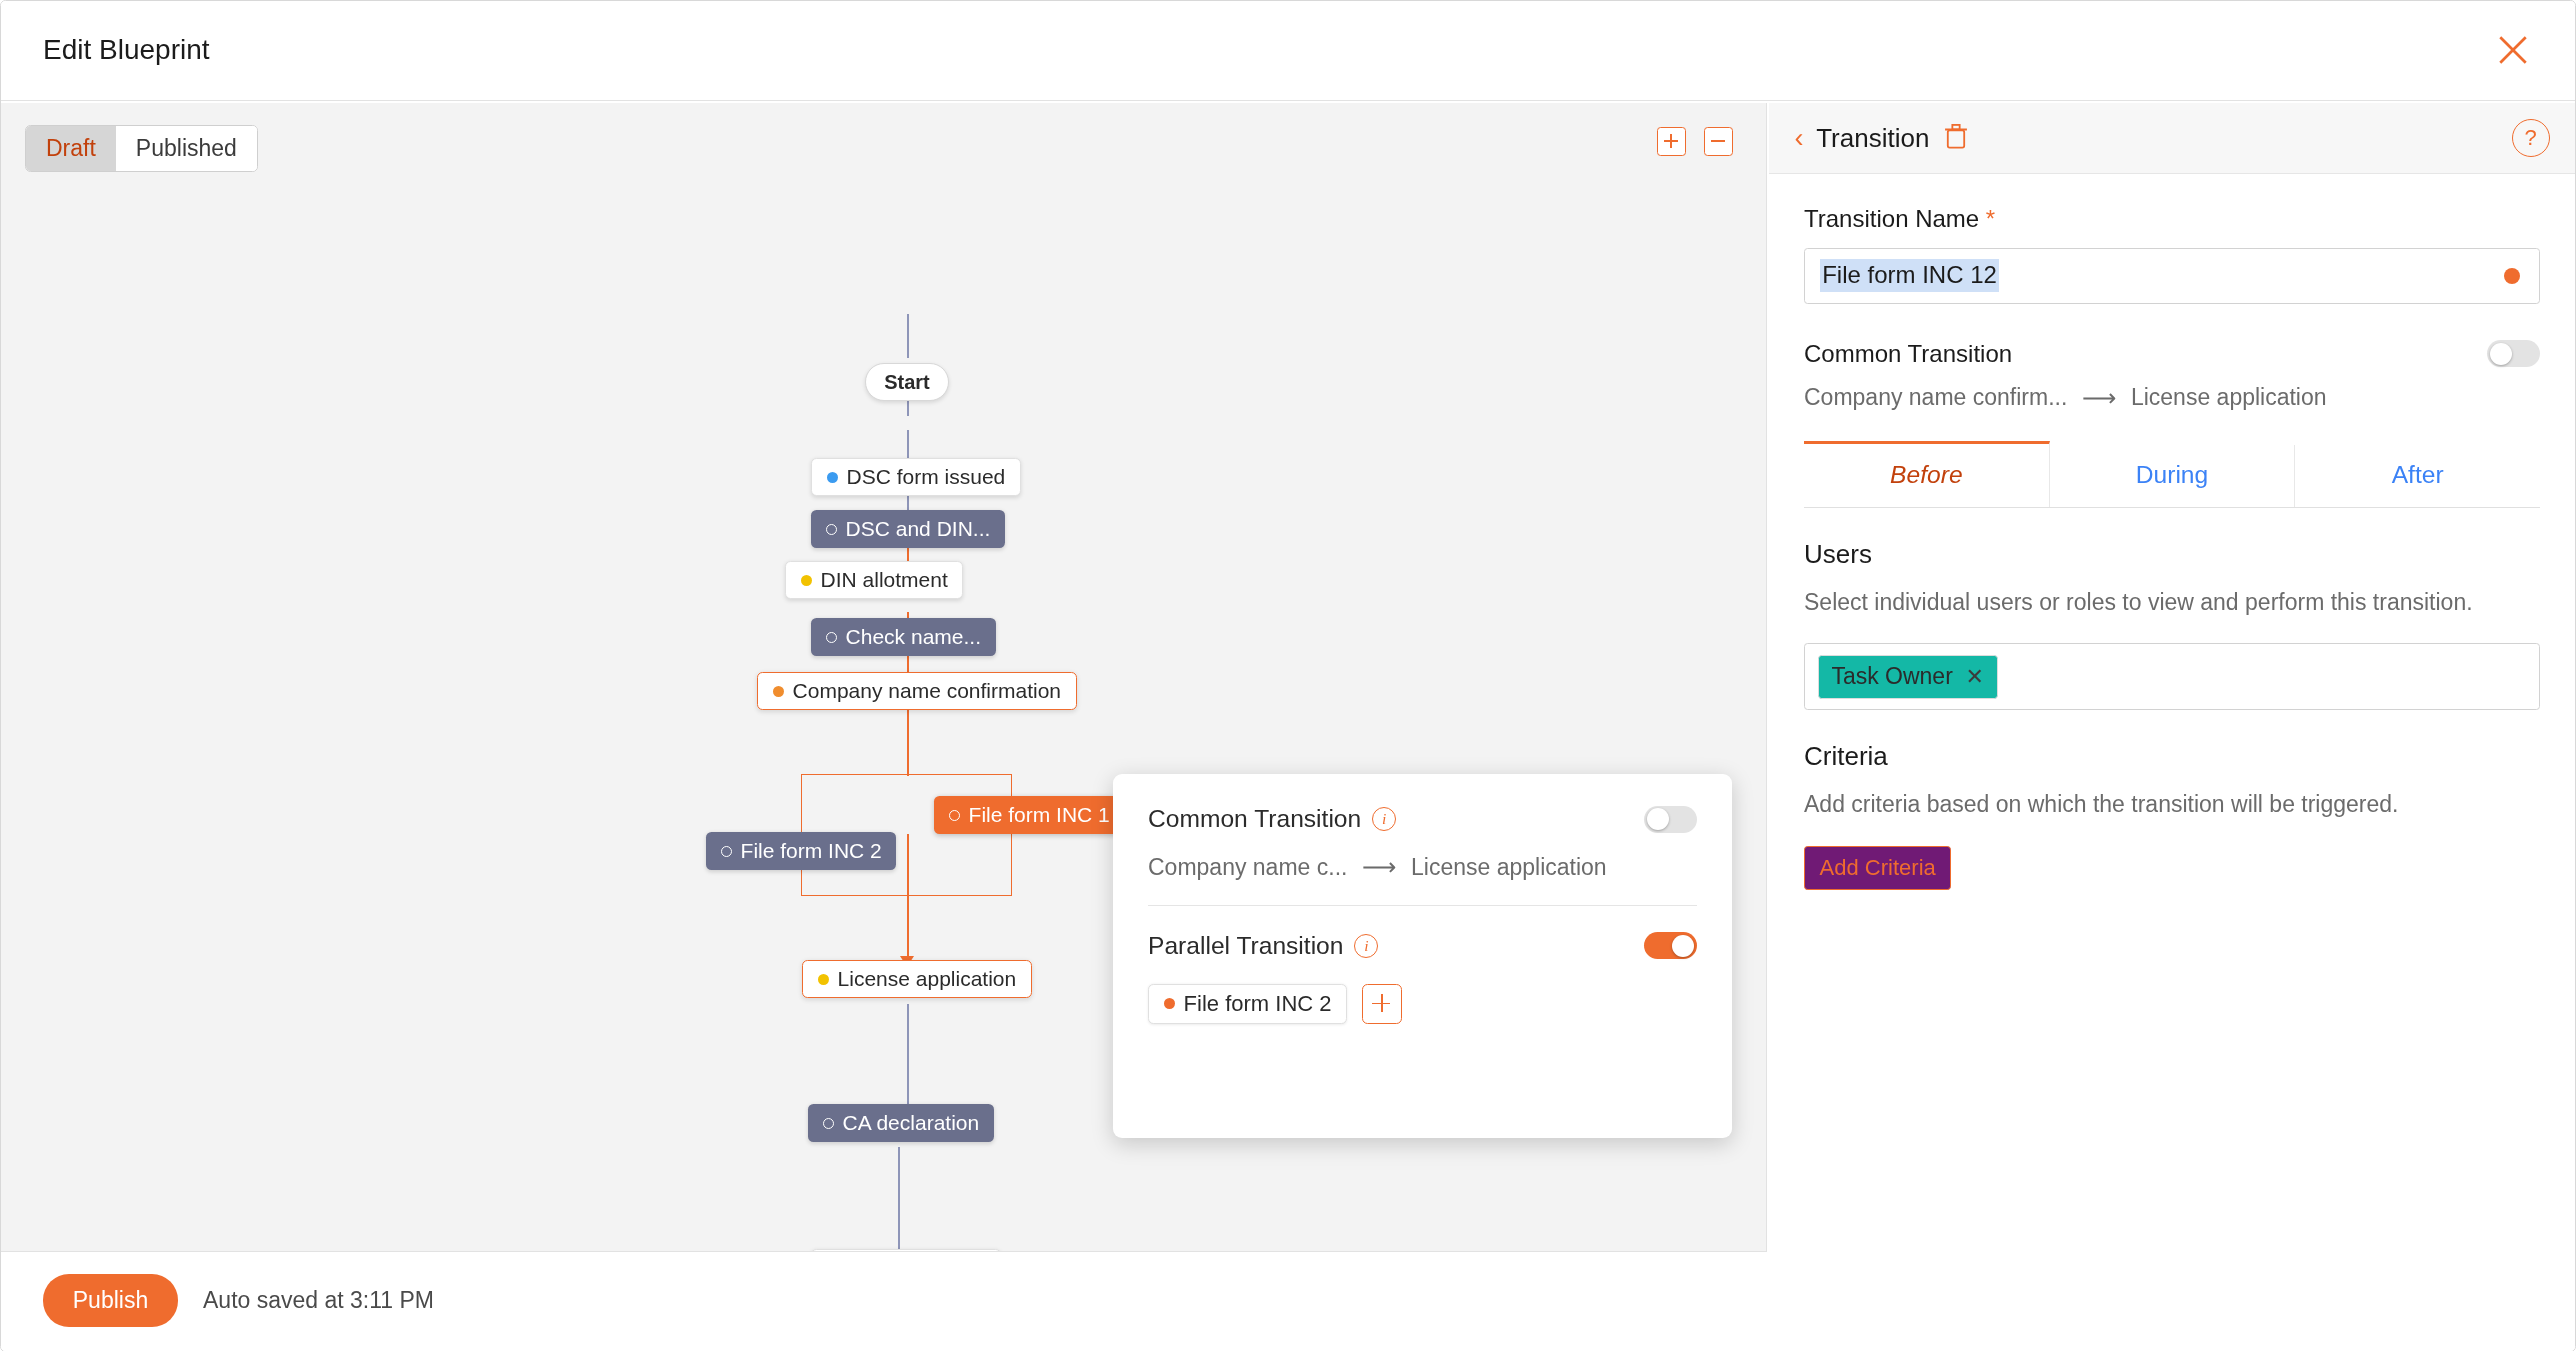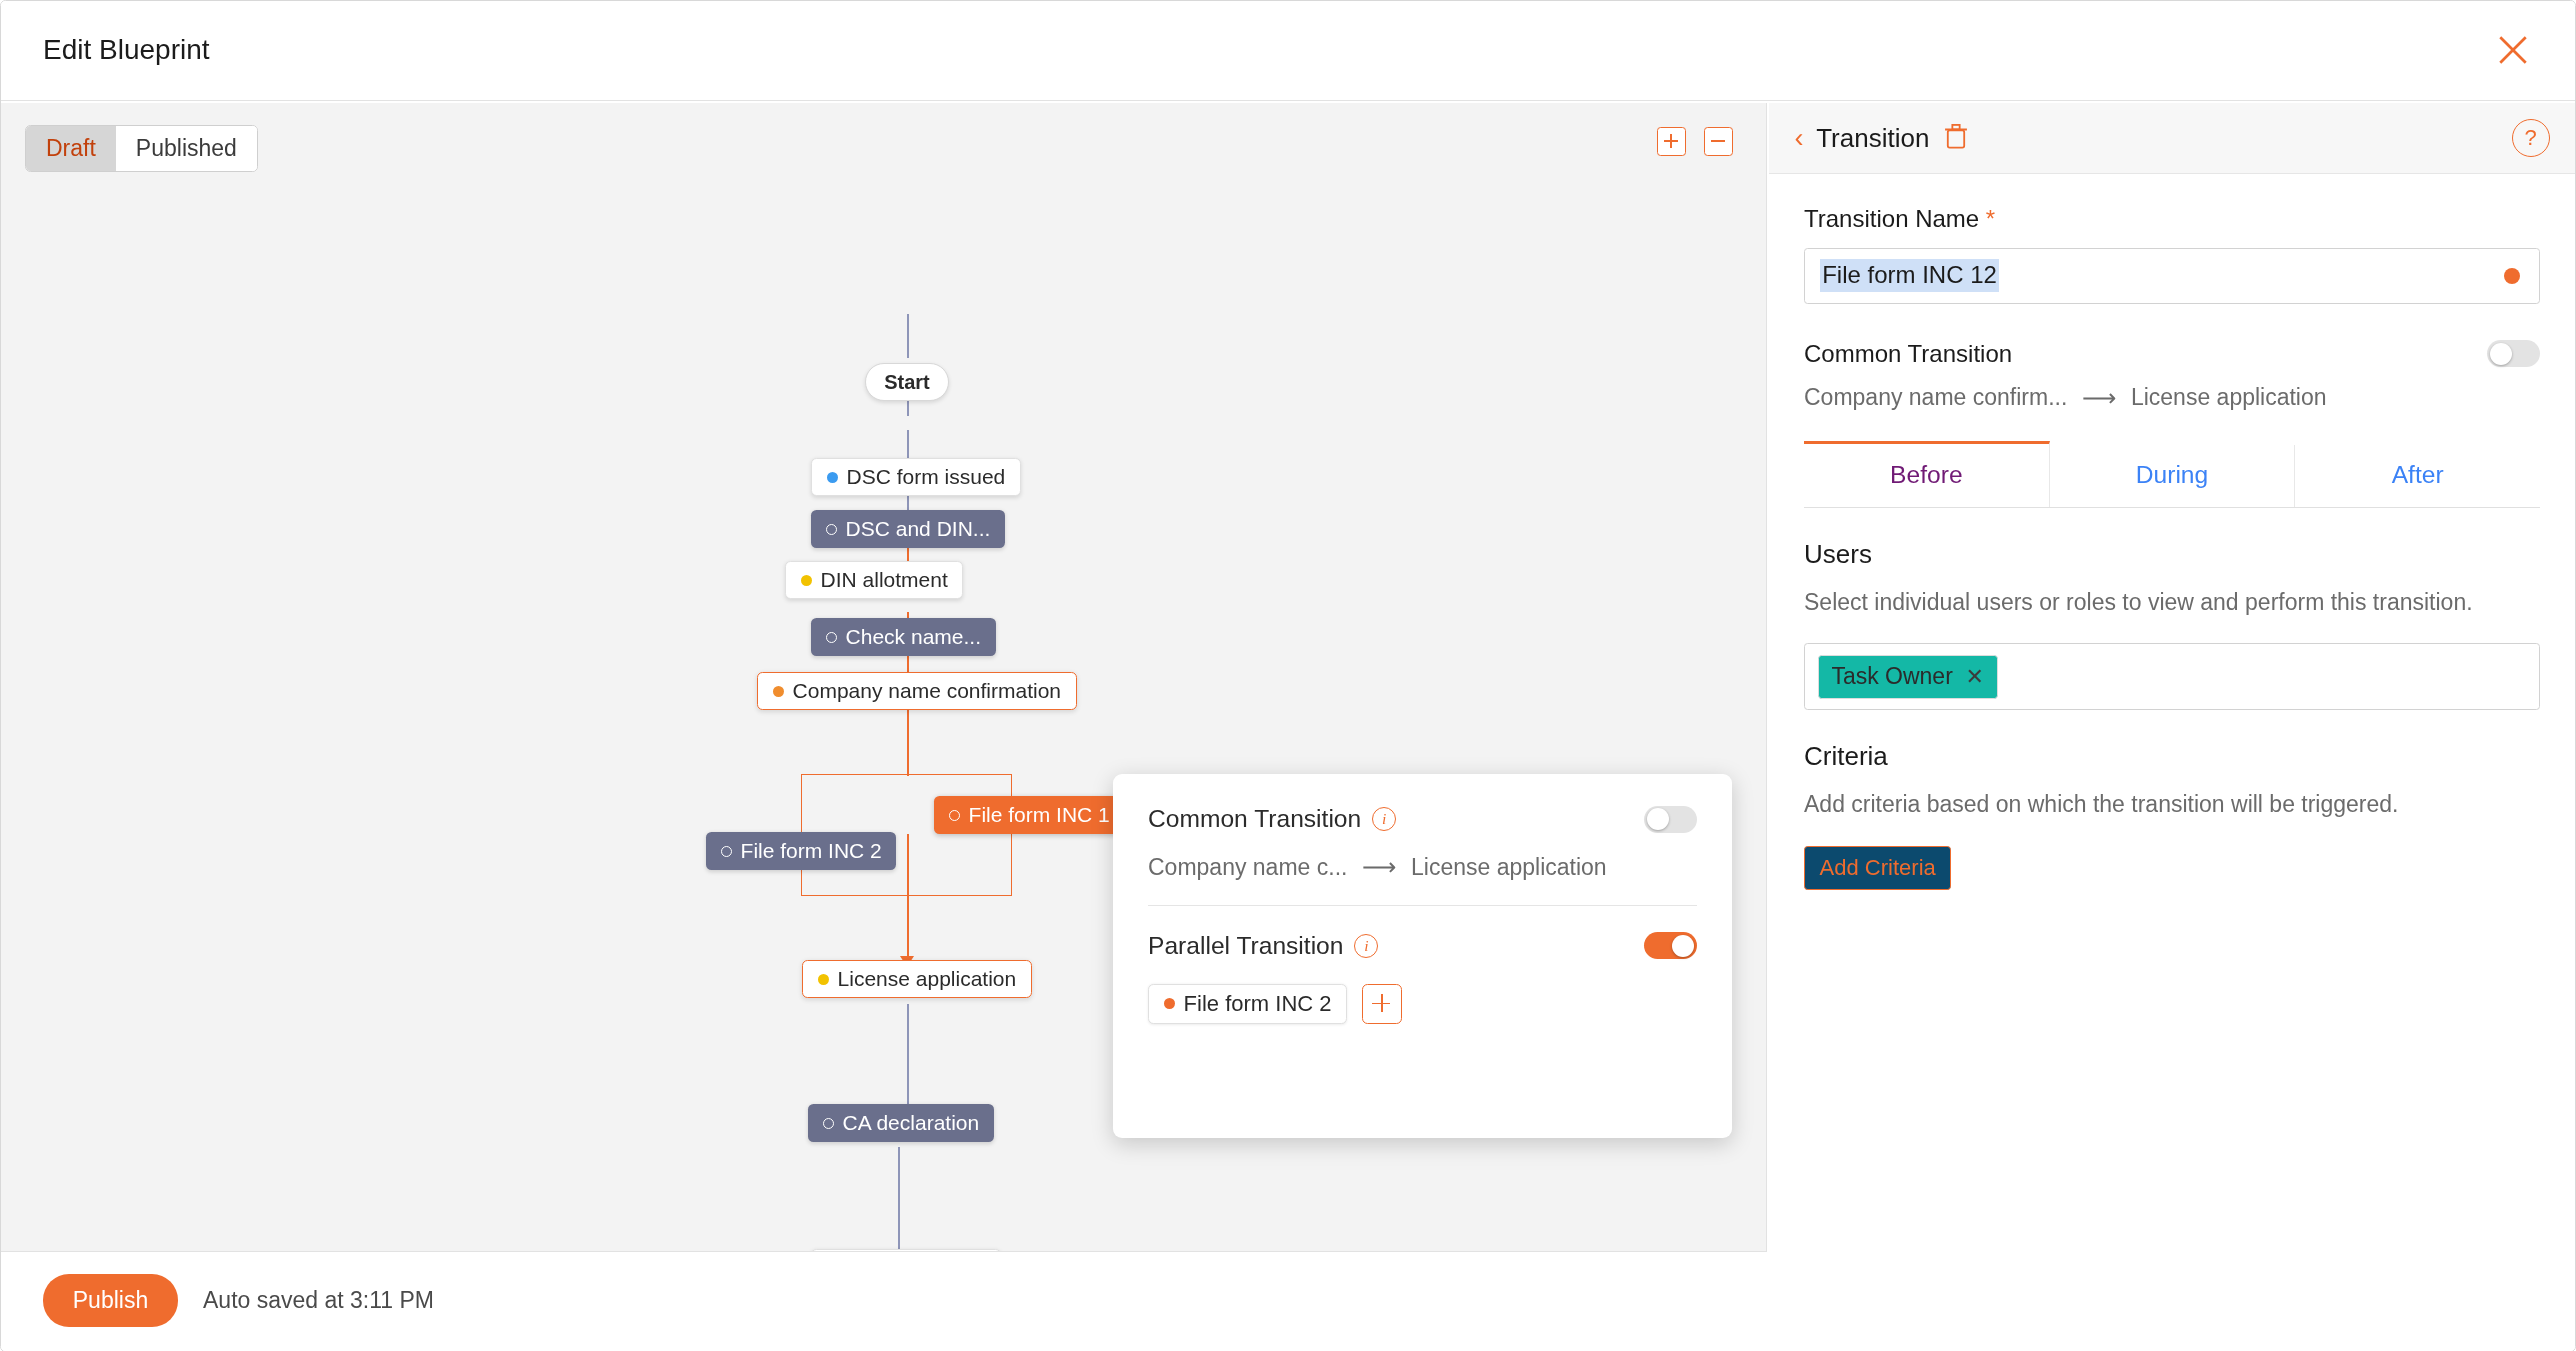--- a/index.html
+++ b/index.html
@@ -301,23 +301,24 @@
   }
   .tab {
     flex: 1; text-align: center;
     padding: 16.4px 0 18px 0;
     font-size: 24.6px; color: #3b82f6;
     cursor: pointer;
     border-right: 0.9px solid #e8e8e8;
   }
   .tab:last-child { border-right: none; }
   .tab.active {
-    color: #701a75;
+    color: #c2410c;
     border-top: 3.6px solid #ef6c2e;
     margin-top: -3.6px;
+    font-style: italic;
   }
   .section-title { font-size: 26px; color: #1b1b1b; margin-top: 31px; }
   .section-desc { font-size: 23px; color: #6b6b6b; margin-top: 14.6px; line-height: 1.5; }
   .users-box {
     margin-top: 24px;
     border: 1.8px solid #d2d2d2; border-radius: 3.6px;
     min-height: 67px;
     display: flex; align-items: center;
     padding: 0 12.7px;
   }
@@ -327,21 +328,21 @@
     padding: 7.3px 12.7px; font-size: 23px; color: #2b2b2b;
     background: #14b8a6;
   }
   .user-chip .x { color: #3b3b3b; font-size: 22px; cursor: pointer; }
   .add-criteria-btn {
     margin-top: 24px;
     display: inline-block;
     border: 0.9px solid #ef6c2e; border-radius: 3.6px;
     color: #ef6c2e; font-size: 22px;
     padding: 8.2px 14.6px; cursor: pointer;
-    background: #0c4a6e;
+    background: #701a75;
     font-family: "Liberation Sans", sans-serif;
   }
   .arrow-glyph { font-size: 24px; color: #6b6b6b; }
   .people-icon { margin-left: 7.3px; font-size: 16.4px; }
 </style>
 </head>
 <body>
 
 <div class="app">
 

